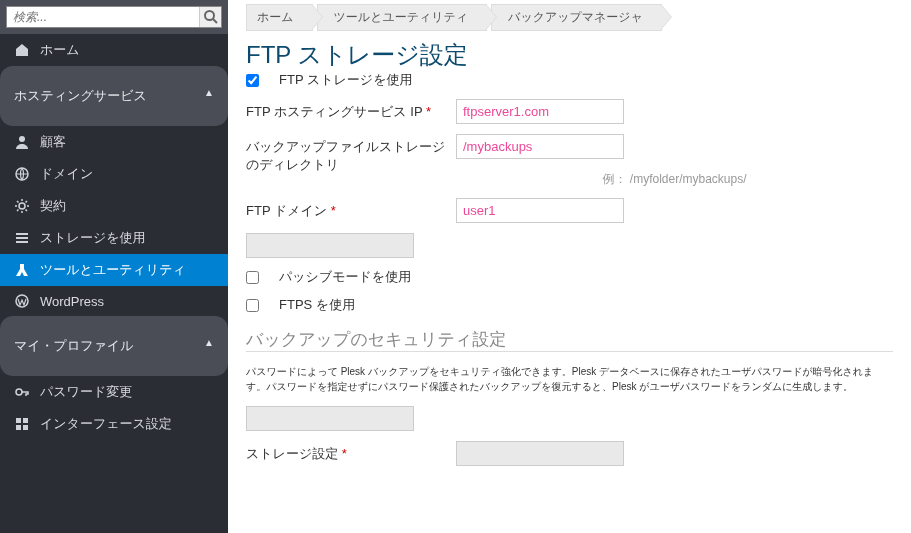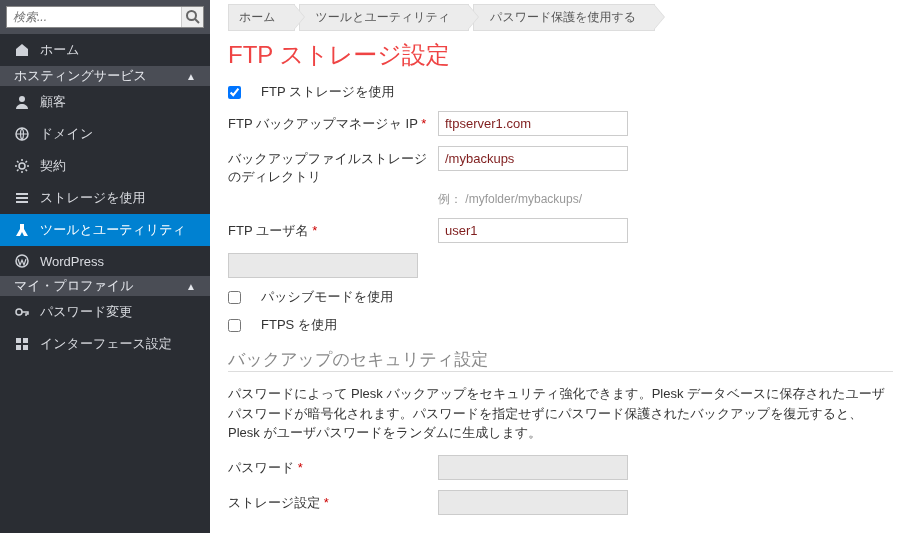--- a/index.html
+++ b/index.html
@@ -1,48 +1,48 @@
 <!DOCTYPE html>
 <html><head>
 <meta charset="utf-8">
 <style>
   * { box-sizing: border-box; margin: 0; padding: 0; }
   body { font-family: "Helvetica Neue", Arial, "Hiragino Kaku Gothic ProN", "メイリオ", sans-serif; font-size: 13px; color: #333; background: #fff; }
   .page { display: flex; width: 911px; height: 533px; }
   
-  .sidebar { width: 210px; background: #2a2d33; color: #d9dbe0; flex: none; display: flex; flex-direction: column; }
+  .sidebar { width: 228px; background: #2a2d33; color: #d9dbe0; flex: none; display: flex; flex-direction: column; }
   .search-wrap { padding: 6px; background: #4a4d55; }
   .search-box { display: flex; background: #fff; border: 1px solid #888; }
   .search-input { flex: 1; border: none; padding: 3px 6px; font-size: 12px; outline: none; font-style: italic; color: #666; }
   .search-btn { width: 22px; display:flex; align-items:center; justify-content:center; background:#eee; border-left:1px solid #ccc; cursor:pointer;}
   .sb-item { display:flex; align-items:center; gap:10px; padding:7px 14px; cursor:pointer; font-size:13px;}
   .sb-item.active { background:#0081d1; color:#fff; }
-  .sb-header { display:flex; align-items:center; justify-content:space-between; padding:1px 14px; background:#4a4d55; color:#e5e7ec; font-size:13px; cursor:pointer;}
+  .sb-header { display:flex; align-items:flex-start; justify-content:space-between; padding:21px 14px; background:#4a4d55; color:#e5e7ec; font-size:13px; cursor:pointer;border-radius:13px;}
   .sb-icon { width:16px; height:16px; display:flex; align-items:center; justify-content:center; flex:none;}
   .sb-icon svg { width:16px; height:16px; fill:#cfd2d8; }
   .sb-item.active .sb-icon svg { fill:#fff; }
   
   .main { flex:1; padding:4px 18px 20px 18px; overflow:auto; }
   .breadcrumb { display:flex; align-items:center; gap:0; margin-bottom:8px; font-size:12px;}
   .crumb { position:relative; padding:4px 18px 4px 16px; background:#ececec; color:#555; cursor:pointer; border:1px solid #ddd; margin-right:4px; }
   .crumb:first-child{padding-left:10px;}
   .crumb:after{content:"";position:absolute;right:-10px;top:0;border-top:12px solid transparent;border-bottom:12px solid transparent;border-left:10px solid #ececec;z-index:2;}
   .crumb:before{content:"";position:absolute;right:-11px;top:-1px;border-top:13px solid transparent;border-bottom:13px solid transparent;border-left:11px solid #ddd;z-index:1;}
-  h1 { font-size:24px; font-weight:300; color:#ef4444; margin-bottom:12px; }
+  h1 { font-size:24px; font-weight:300; color:#0c4a6e; }
   .form-row { display:flex; align-items:flex-start; margin-bottom:10px; }
   .form-row .lbl { width:210px; padding-top:4px; color:#333; font-size:13px;}
   .form-row .ctrl { flex:1; }
-  .text-input { width:190px; padding:4px 6px; border:1px solid #ccc; background:#fff; font-size:13px; color:#7f1d1d;}
+  .text-input { width:168px; padding:4px 6px; border:1px solid #ccc; background:#fff; font-size:13px; color:#ec4899;}
   .text-input.readonly { background:#e9e9e9; }
-  .hint { color:#999; font-size:12px; margin-top:20px;}
+  .hint { color:#999; font-size:12px; margin-top:12px;text-align:center;}
   .req { color:#c00; }
   .chk-row { display:flex; align-items:center; gap:20px; margin-bottom:10px; }
   .chk-row input { margin:0; }
   h2.section { font-size:17px; font-weight:400; color:#888; border-bottom:1px solid #ddd; padding-bottom:0; margin:14px 0 12px 0;}
-  .desc { font-size:13px; color:#333; line-height:1.5; margin-bottom:12px;}
+  .desc { font-size:10px; color:#333; line-height:1.5; margin-bottom:12px;}
   .caret{font-size:10px;}
 </style>
 </head>
 <body>
 
 <div class="page">
 
   <div class="sidebar">
     <div class="search-wrap">
       <div class="search-box">
@@ -149,45 +149,45 @@
           </svg>
         </span>
       <span>インターフェース設定</span>
     </div>
   </div>
 
   <div class="main">
     <div class="breadcrumb">
       <div class="crumb">ホーム</div>
       <div class="crumb">ツールとユーティリティ</div>
-      <div class="crumb">パスワード保護を使用する</div>
+      <div class="crumb">バックアップマネージャ</div>
     </div>
 
     <h1>FTP ストレージ設定</h1>
 
     <div class="chk-row">
       <input type="checkbox" checked="" style="">
       <span>FTP ストレージを使用</span>
     </div>
 
     <div class="form-row">
-      <div class="lbl"><span>FTP バックアップマネージャ IP</span> <span class="req">*</span></div>
+      <div class="lbl"><span>FTP ホスティングサービス IP</span> <span class="req">*</span></div>
       <div class="ctrl"><input class="text-input" value="ftpserver1.com" style=""></div>
     </div>
 
     <div class="form-row">
       <div class="lbl">バックアップファイルストレージのディレクトリ</div>
       <div class="ctrl">
         <input class="text-input" value="/mybackups" style="">
         <div class="hint">例： /myfolder/mybackups/</div>
       </div>
     </div>
 
     <div class="form-row">
-      <div class="lbl"><span>FTP ユーザ名</span> <span class="req">*</span></div>
+      <div class="lbl"><span>FTP ドメイン</span> <span class="req">*</span></div>
       <div class="ctrl"><input class="text-input" value="user1" style=""></div>
     </div>
 
     <div class="form-row">
       <div class="ctrl"><input type="password" class="text-input readonly" style=""></div>
     </div>
 
     <div class="chk-row">
       <input type="checkbox" style="">
       <span>パッシブモードを使用</span>
@@ -195,21 +195,20 @@
     <div class="chk-row">
       <input type="checkbox" style="">
       <span>FTPS を使用</span>
     </div>
 
     <h2 class="section">バックアップのセキュリティ設定</h2>
     <div class="desc">パスワードによって Plesk バックアップをセキュリティ強化できます。Plesk データベースに保存されたユーザパスワードが暗号化されます。パスワードを指定せずにパスワード保護されたバックアップを復元すると、Plesk がユーザパスワードをランダムに生成します。</div>
 
 
     <div class="form-row">
-      <div class="lbl"><span>パスワード</span> <span class="req">*</span></div>
       <div class="ctrl"><input type="password" class="text-input readonly" style=""></div>
     </div>
     <div class="form-row">
       <div class="lbl"><span>ストレージ設定</span> <span class="req">*</span></div>
       <div class="ctrl"><input type="password" class="text-input readonly" style=""></div>
     </div>
 
   </div>
 </div>
 

